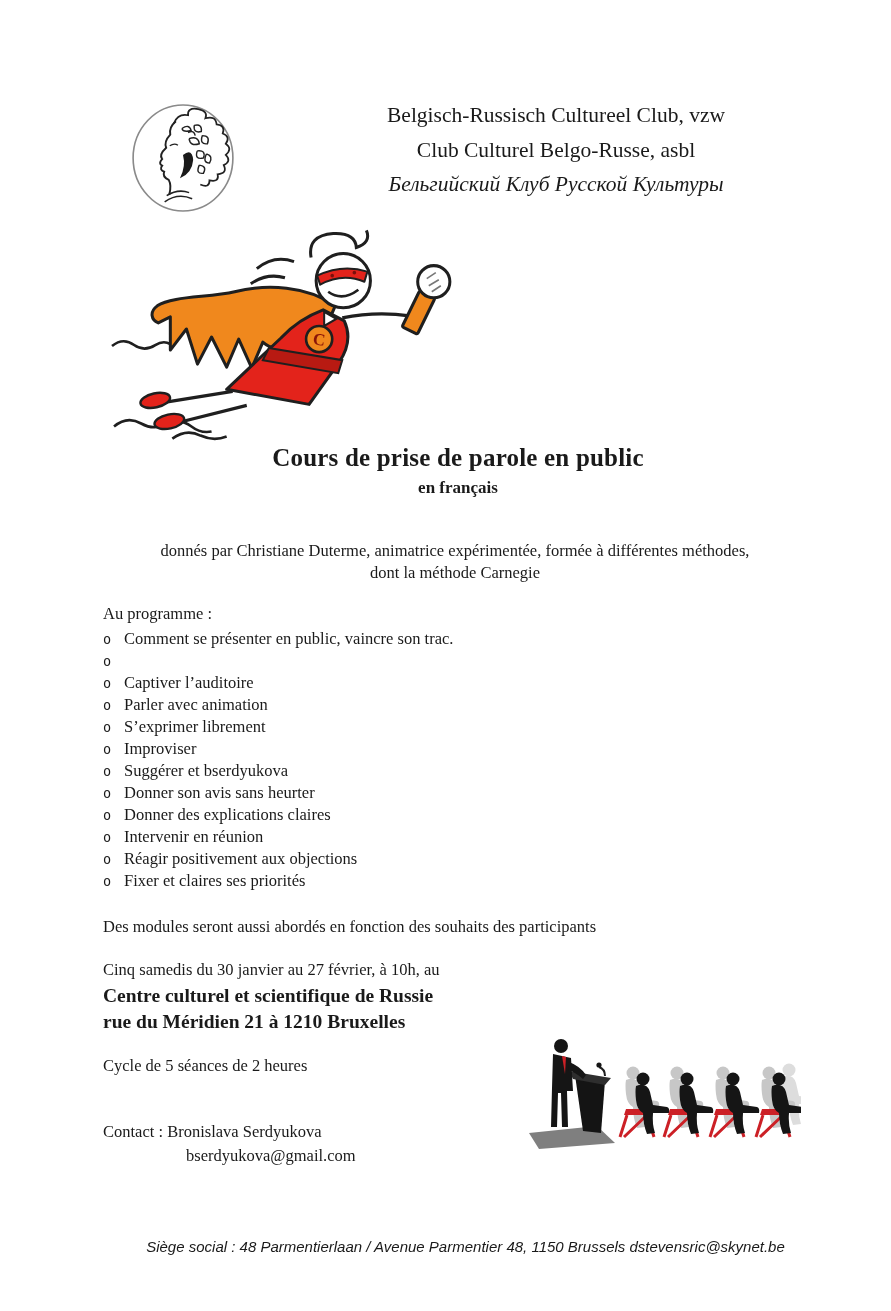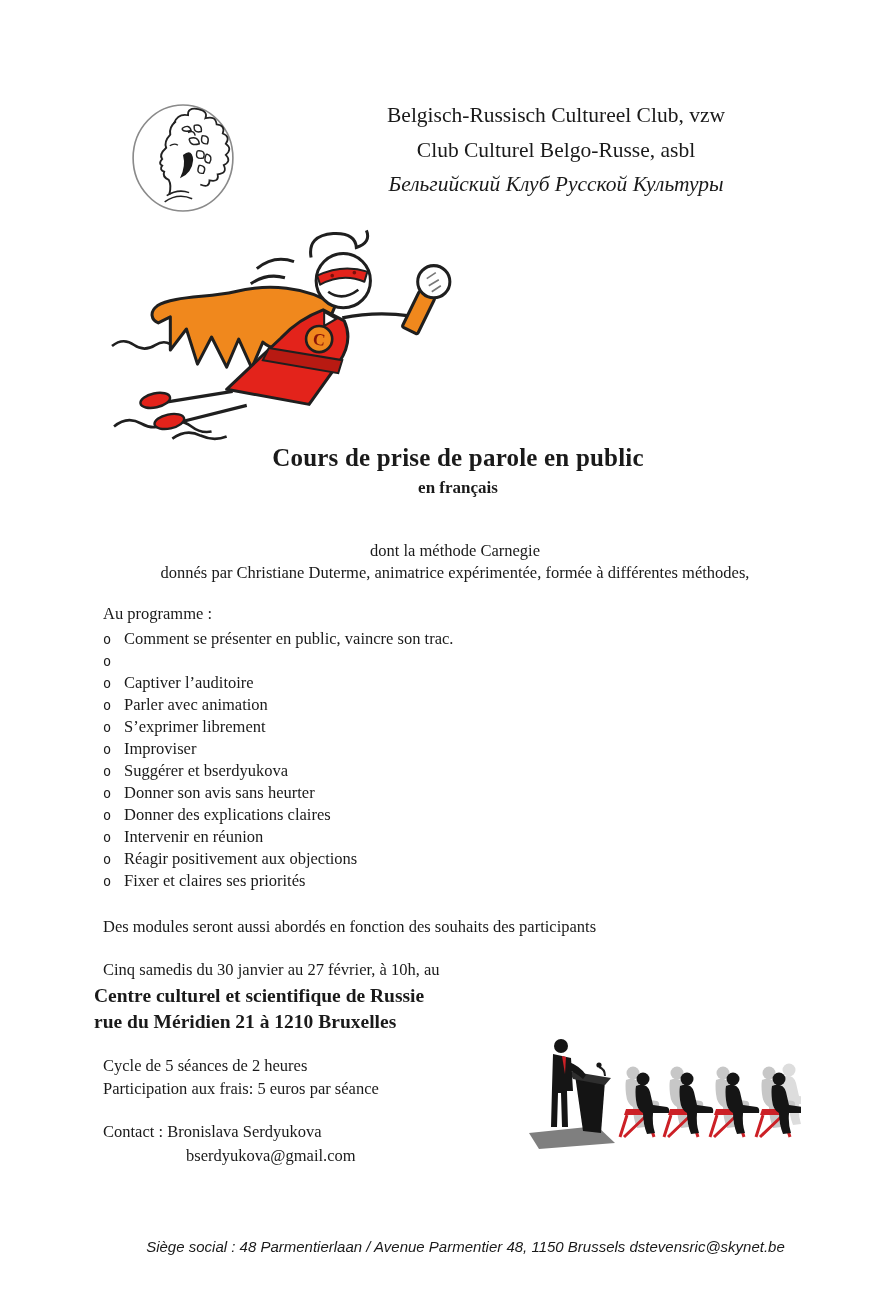--- a/index.html
+++ b/index.html
@@ -39,21 +39,21 @@
   
   .program{left:103px;top:603px;font-size:16.5px;line-height:22px;}
   .program-heading{margin-bottom:3px;}
   .program-list{list-style:none;}
   .program-item{display:flex;align-items:baseline;height:22px;}
   .bullet{font-family:"DejaVu Sans Mono", monospace;font-size:13.5px;
           width:21px;flex:0 0 21px;}
 
   .modules-note{left:103px;top:917px;font-size:16.5px;}
   .schedule{left:103px;top:960px;font-size:16.5px;}
-  .venue{left:94px;top:983px;font-size:19.5px;font-weight:bold;line-height:26px;}
+  .venue{left:103px;top:983px;font-size:19.5px;font-weight:bold;line-height:26px;}
   .cycle-block{left:103px;top:1054px;font-size:16.5px;line-height:23px;}
   .contact-block{left:103px;top:1120px;font-size:16.5px;line-height:23.5px;}
   .contact-email{padding-left:83px;}
 
   .scene-wrap{left:527px;top:1031px;width:274px;height:120px;}
 
   .footer{left:40px;top:1238px;width:851px;text-align:center;
           font-family:"Liberation Sans", sans-serif;font-size:15px;font-style:italic;}
 
   
@@ -139,22 +139,22 @@
       <path class="s-dark" stroke-width="2.6" d="M217 66 Q231 76 247 64"></path>
 
       <path class="s-dark" stroke-width="3" d="M200 32 q-4 -22 22 -24 q22 -1 23 14 q15 -5 10 -17"></path>
     </svg>
   </div>
 
   <h1 class="abs course-title">Cours de prise de parole en public</h1>
   <div class="abs lang-note">en français</div>
 
   <div class="abs intro">
+    <div>donnés par Christiane Duterme, animatrice expérimentée, formée à différentes méthodes,</div>
     <div>dont la méthode Carnegie</div>
-    <div>donnés par Christiane Duterme, animatrice expérimentée, formée à différentes méthodes,</div>
   </div>
 
   <div class="abs program">
     <div class="program-heading">Au programme :</div>
     <ul class="program-list">
 
         <li class="program-item">
           <span class="bullet">o</span>
           <span>Comment se présenter en public, vaincre son trac.</span>
         </li>
@@ -218,21 +218,20 @@
   <div class="abs modules-note">Des modules seront aussi abordés en fonction des souhaits des participants</div>
   <div class="abs schedule">Cinq samedis du 30 janvier au 27 février, à 10h, au</div>
 
   <div class="abs venue">
     <div>Centre culturel et scientifique de Russie</div>
     <div>rue du Méridien 21 à 1210 Bruxelles</div>
   </div>
 
   <div class="abs cycle-block">
     <div>Cycle de 5 séances de 2 heures</div>
-    <div>Participation aux frais: 5 euros par séance</div>
   </div>
 
   <div class="abs contact-block">
     <div>Contact : Bronislava Serdyukova</div>
     <div class="contact-email">bserdyukova@gmail.com</div>
   </div>
 
   <div class="abs scene-wrap">
     <svg viewBox="0 0 274 120" aria-hidden="true">
       <defs>

